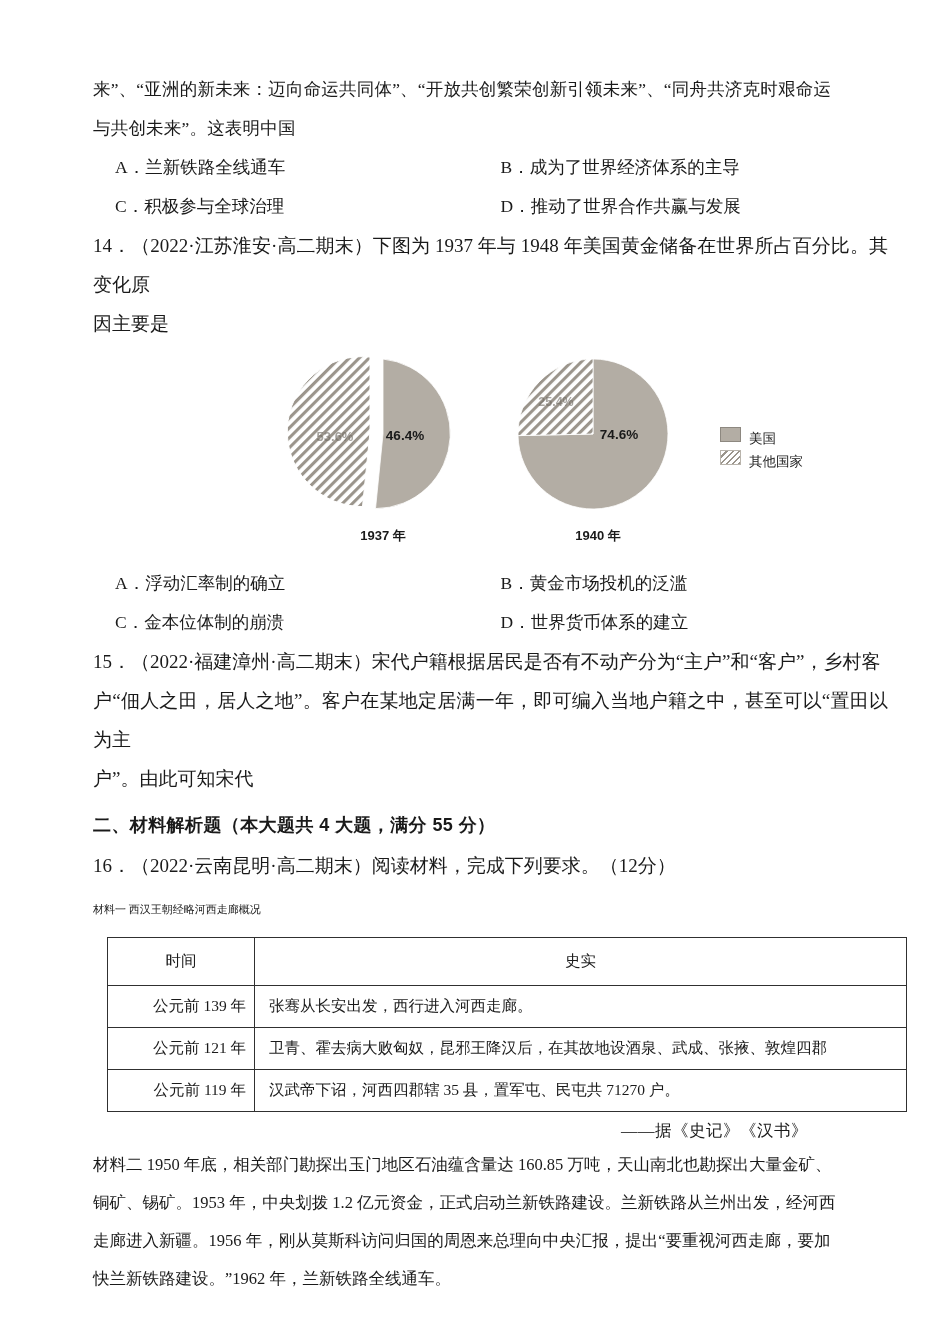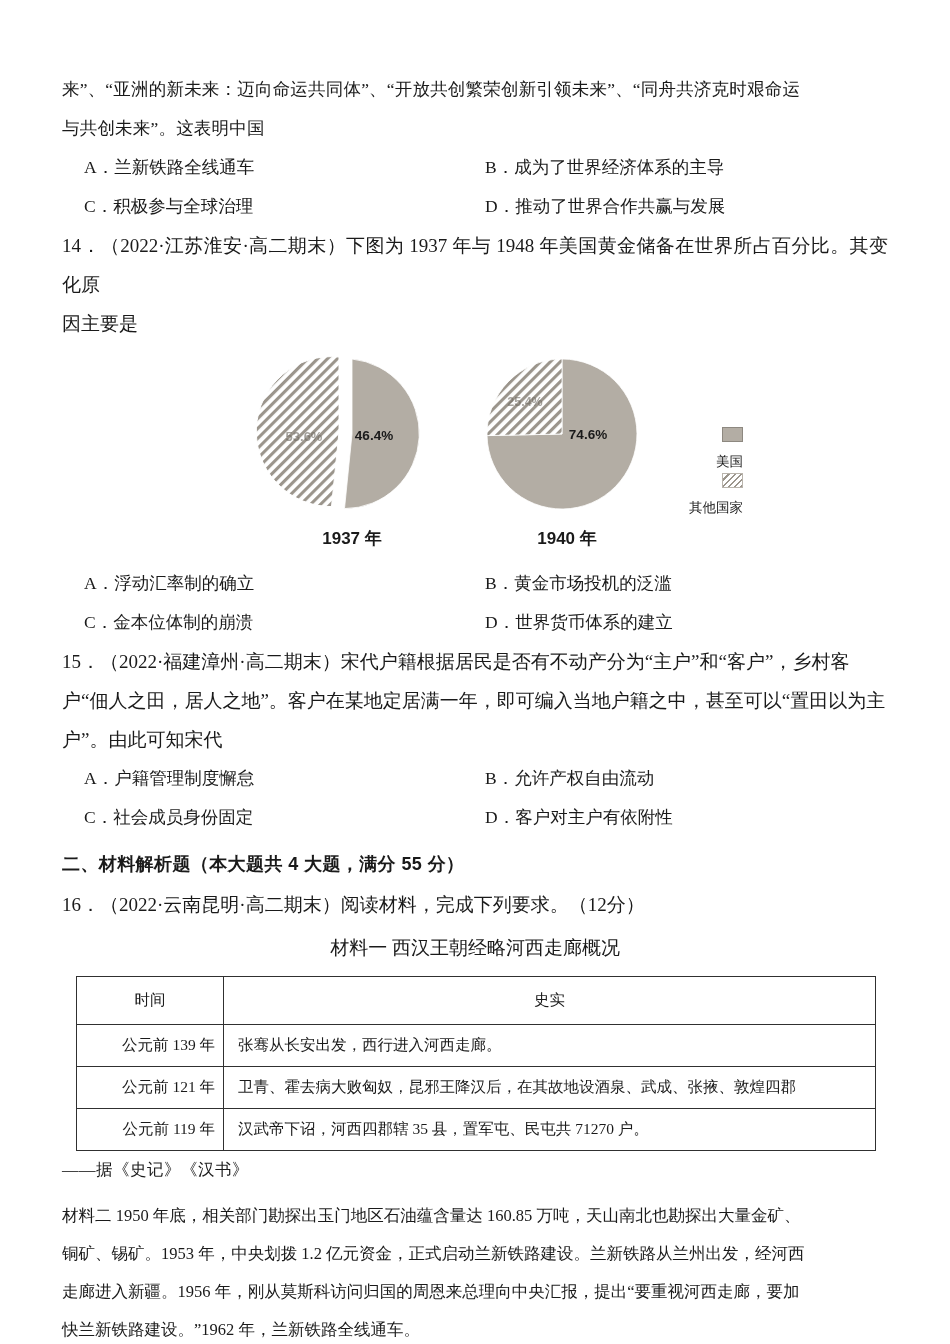--- a/index.html
+++ b/index.html
@@ -12,21 +12,21 @@
     height: 1344px;
     font-family: "Liberation Serif", "DejaVu Serif", serif;
     color: #1a1a1a;
     position: relative;
     overflow: hidden;
   }
   .page {
     box-sizing: border-box;
     width: 950px;
     height: 1344px;
-    padding: 70px 62px 40px 62px;
+    padding: 70px 62px 40px 93px;
     position: relative;
   }
 
   
   .para {
     font-size: 17.5px;
     line-height: 39px;
     letter-spacing: 0.2px;
     text-align: justify;
     margin: 0;
@@ -74,36 +74,35 @@
   }
   .pie-unit {
     position: absolute;
     text-align: center;
   }
   .pie-1937 { left: 190px; top: 0px; width: 200px; }
   .pie-1948 { left: 400px; top: 0px; width: 210px; }
   .pie-caption {
     font-family: "Liberation Sans", "DejaVu Sans", sans-serif;
     font-weight: bold;
-    font-size: 17px;
+    font-size: 13px;
     margin-top: 4px;
   }
   .legend {
     position: absolute;
     left: 627px;
     top: 78px;
     font-size: 13.5px;
     line-height: 23px;
   }
   .legend-row {
     display: flex;
-    align-items: flex-end;
+    align-items: flex-start;
     gap: 8px;
     white-space: nowrap;
-    flex-direction: column;
   }
   .swatch {
     width: 19px;
     height: 13px;
     display: inline-block;
     border: 1px solid #8d8880;
   }
   .swatch.solid { background: #b3ada4; }
   .swatch.hatch {
     background:
@@ -133,30 +132,29 @@
   .tbl td.timecol {
     text-align: right;
     width: 130px;
     white-space: nowrap;
   }
   .tbl td.factcol {
     text-align: left;
     padding-left: 14px;
   }
   .source-line {
-    text-align: left;
+    text-align: right;
     font-size: 16.5px;
-    margin: 8px 80px 16px 0;
+    margin: 8px 80px 4px 0;
     letter-spacing: 0.5px;
   }
   .material-label {
-    font-size: 19px;
+    font-size: 11px;
     line-height: 36px;
     margin: 6px 0 0 0;
-    text-align: center;
   }
   .mat2 {
     font-size: 16.5px;
     line-height: 38px;
     text-align: justify;
     margin: 4px 0 0 0;
   }
 </style>
 </head>
 <body>
@@ -244,30 +242,20 @@
       <div class="opt right">D．世界货币体系的建立</div>
     </div>
   </div>
 
   <p class="qstem">
     <span>15．（2022·福建漳州·高二期末）宋代户籍根据居民是否有不动产分为“主户”和“客户”，乡村客</span><br>
     <span>户“佃人之田，居人之地”。客户在某地定居满一年，即可编入当地户籍之中，甚至可以“置田以为主</span><br>
     <span>户”。由此可知宋代</span>
   </p>
 
-  <div class="options">
-    <div class="opt-row">
-      <div class="opt left">A．户籍管理制度懈怠</div>
-      <div class="opt right">B．允许产权自由流动</div>
-    </div>
-    <div class="opt-row">
-      <div class="opt left">C．社会成员身份固定</div>
-      <div class="opt right">D．客户对主户有依附性</div>
-    </div>
-  </div>
 
   <div class="section-head">二、材料解析题（本大题共 4 大题，满分 55 分）</div>
 
   <p class="qstem">16．（2022·云南昆明·高二期末）阅读材料，完成下列要求。（12分）</p>
 
   <div class="material-label">材料一  西汉王朝经略河西走廊概况</div>
 
   <table class="tbl">
     <thead>
       <tr>

